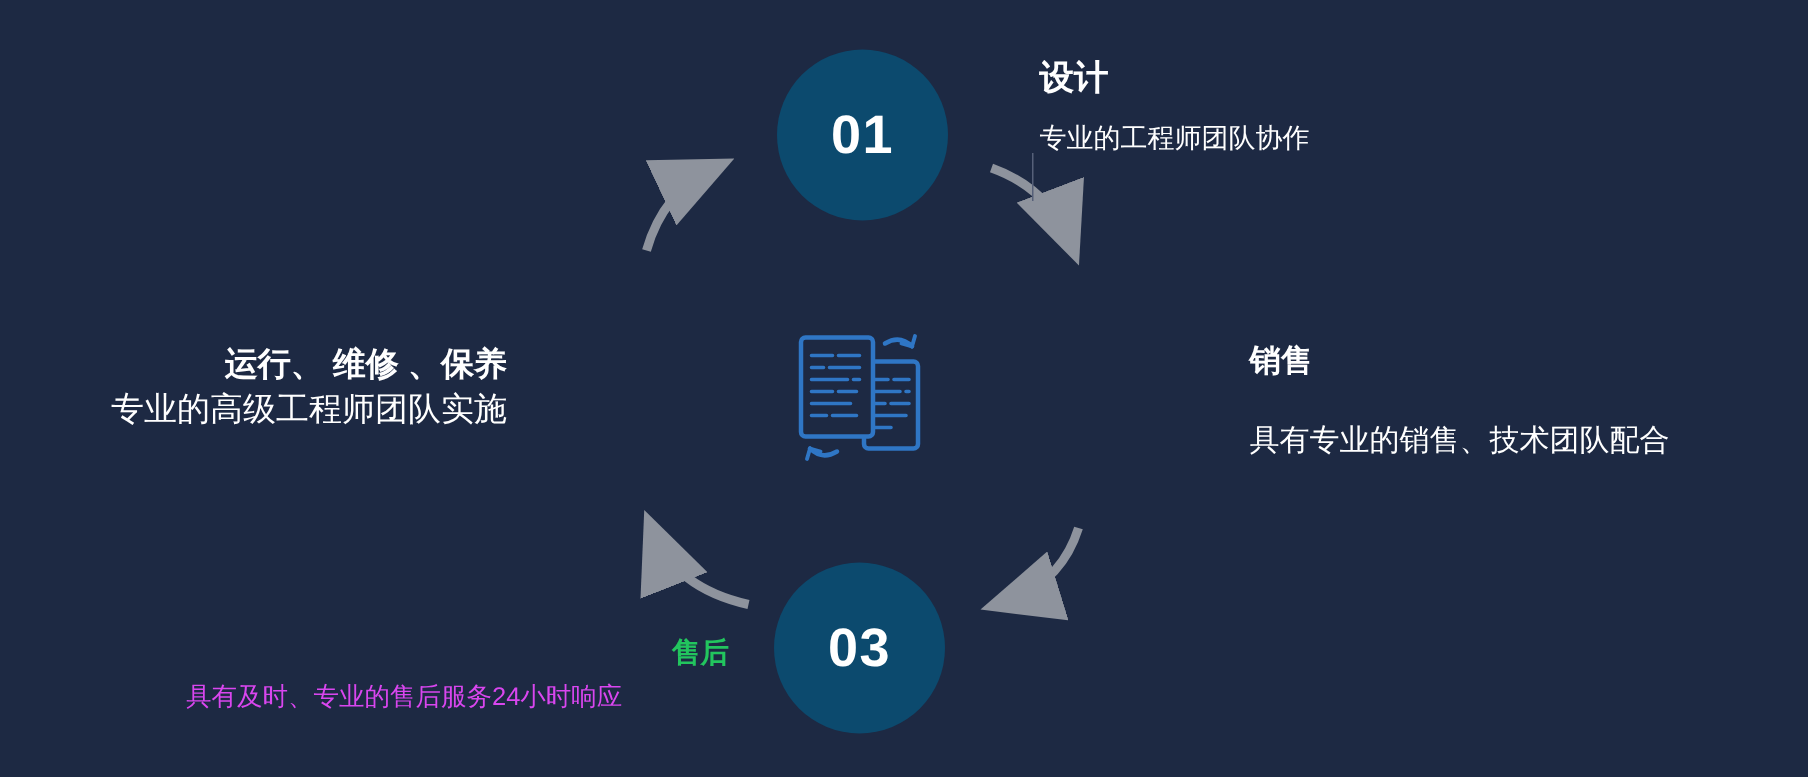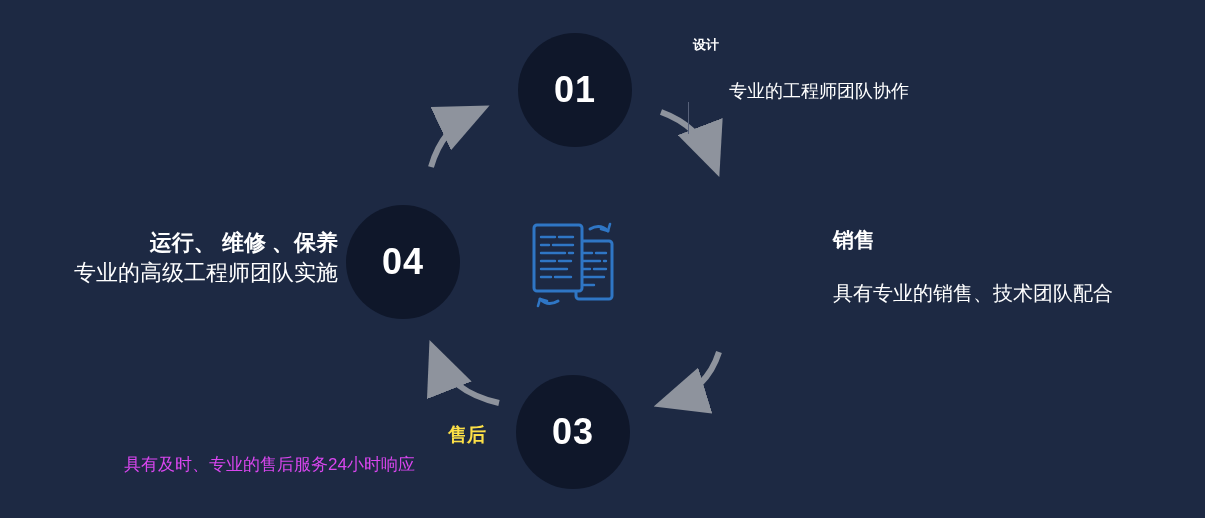--- a/index.html
+++ b/index.html
@@ -14,42 +14,42 @@
     height: 518px;
     background: #1d2943;
     overflow: hidden;
     margin: 0 auto;
   }
   .step-circle {
     position: absolute;
     width: 114px;
     height: 114px;
     border-radius: 50%;
-    background: #0f172a;
+    background: #0c4a6e;
     display: flex;
     align-items: center;
     justify-content: center;
   }
   .step-number {
     color: #ffffff;
     font-size: 36px;
     font-weight: bold;
     letter-spacing: 1px;
     user-select: none;
   }
   .circle-01 { left: 518px; top: 33px; }
   .circle-02 { left: 688px; top: 202px; }
   .circle-03 { left: 516px; top: 375px; text-align: right; }
   .circle-04 { left: 346px; top: 205px; }
 
   .label { position: absolute; color: #ffffff; }
 
   .label-01 { left: 693px; top: 36px; }
-  .label-01 .title { font-size: 13px; font-weight: 600; margin-bottom: 25px; }
-  .label-01 .desc  { font-size: 18px; margin-left: 36px; }
+  .label-01 .title { font-size: 23px; font-weight: 600; margin-bottom: 13px; }
+  .label-01 .desc  { font-size: 18px; }
 
   .tick-line {
     position: absolute;
     left: 688px;
     top: 102px;
     width: 1px;
     height: 32px;
     background: #566079;
   }
 
@@ -63,21 +63,21 @@
     width: 338px;
     text-align: right;
   }
   .label-04 .title { font-size: 22px; font-weight: 600; }
   .label-04 .desc  { font-size: 22px; }
 
   .label-03-title {
     position: absolute;
     left: 448px;
     top: 422px;
-    color: #fde047;
+    color: #22c55e;
     font-size: 19px;
     font-weight: 600;
   }
   .label-03-desc {
     position: absolute;
     left: 124px;
     top: 453px;
     color: #d946ef;
     font-size: 17px;
   }
@@ -121,23 +121,20 @@
       <path d="M16 86 l-2 7 M16 86 l7 2" stroke-width="2.6"></path>
     </g>
   </svg>
 
   <div class="step-circle circle-01">
     <span class="step-number">01</span>
   </div>
   <div class="step-circle circle-03">
     <span class="step-number">03</span>
   </div>
-  <div class="step-circle circle-04">
-    <span class="step-number">04</span>
-  </div>
 
   <div class="label label-01">
     <div class="title">设计</div>
     <div class="desc">专业的工程师团队协作</div>
   </div>
   <div class="tick-line"></div>
 
   <div class="label label-02">
     <div class="title">销售</div>
     <div class="desc">具有专业的销售、技术团队配合</div>

